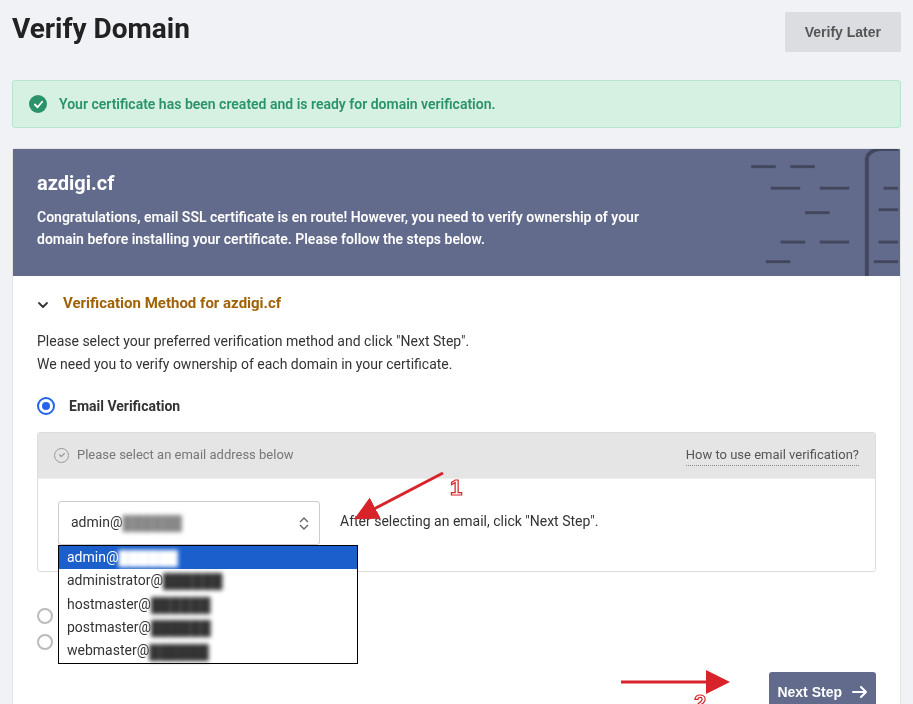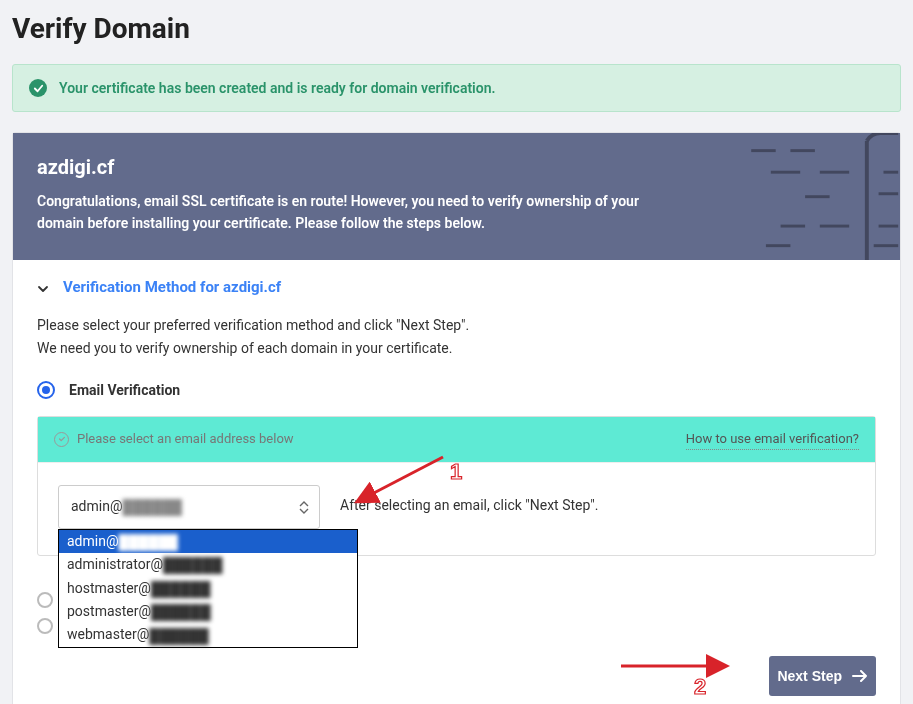--- a/index.html
+++ b/index.html
@@ -7,21 +7,21 @@
       font-family: -apple-system, BlinkMacSystemFont, "Segoe UI", Roboto, Arial, sans-serif;
       background: #f1f2f5;
       padding: 12px;
       color: #333;
       width: 913px;
     }
     .header-row {
       display: flex;
       justify-content: space-between;
       align-items: flex-start;
-      margin-bottom: 19px;
+      margin-bottom: 28px;
     }
     .page-title {
       font-size: 28px;
       font-weight: 700;
       color: #222;
     }
     .verify-later-btn {
       background: #dcdde0;
       border: none;
       padding: 12px 20px;
@@ -91,21 +91,21 @@
       border-bottom: 1px solid #eee;
       position: relative;
     }
     .section:last-child { border-bottom: none; }
     .section-header {
       display: flex;
       align-items: center;
       gap: 14px;
       font-weight: 700;
       font-size: 15px;
-      color: #3b82f6;
+      color: #a16207;
       cursor: pointer;
     }
     .chevron { width: 12px; height: 12px; flex-shrink: 0; }
     .section-body {
       margin-top: 18px;
       font-size: 14px;
       color: #333;
       line-height: 1.6;
     }
     .radio-row {
@@ -131,21 +131,21 @@
       background: #2563eb;
       border-radius: 50%;
     }
     .radio-label { font-weight: 700; font-size: 14px; }
     .email-panel {
       border: 1px solid #ddd;
       border-radius: 3px;
       background: #fff;
     }
     .email-panel-header {
-      background: #5eead4;
+      background: #e5e5e5;
       border-bottom: 1px solid #eee;
       padding: 12px 16px;
       display: flex;
       align-items: center;
       justify-content: space-between;
       font-size: 13px;
       color: #777;
     }
     .email-panel-header .left {
       display: flex;
@@ -279,20 +279,21 @@
       stroke: #d8232a;
       stroke-width: 1.2;
       font-family: Arial, sans-serif;
     }
   </style>
 </head>
 <body>
 
 <div class="header-row">
   <h1 class="page-title">Verify Domain</h1>
+  <button class="verify-later-btn">Verify Later</button>
 </div>
 
 <div class="alert-success">
   <span class="check-icon">
     <svg viewBox="0 0 12 12">
         <path d="M2 6 L5 9 L10 3" stroke="#fff" stroke-width="2" fill="none" stroke-linecap="round" stroke-linejoin="round"></path>
       </svg>
   </span>
   <span class="alert-text">Your certificate has been created and is ready for domain verification.</span>
 </div>

